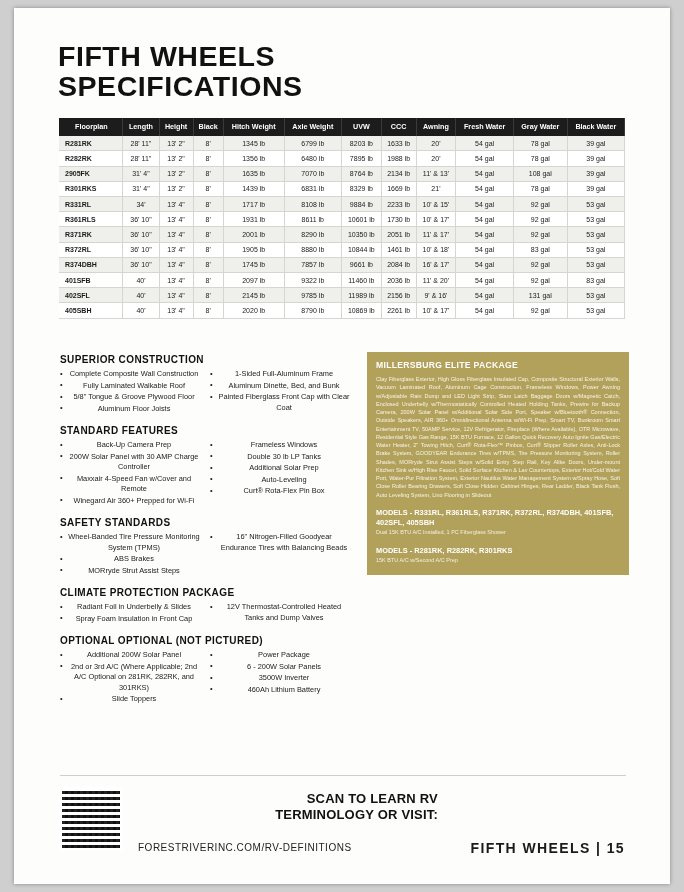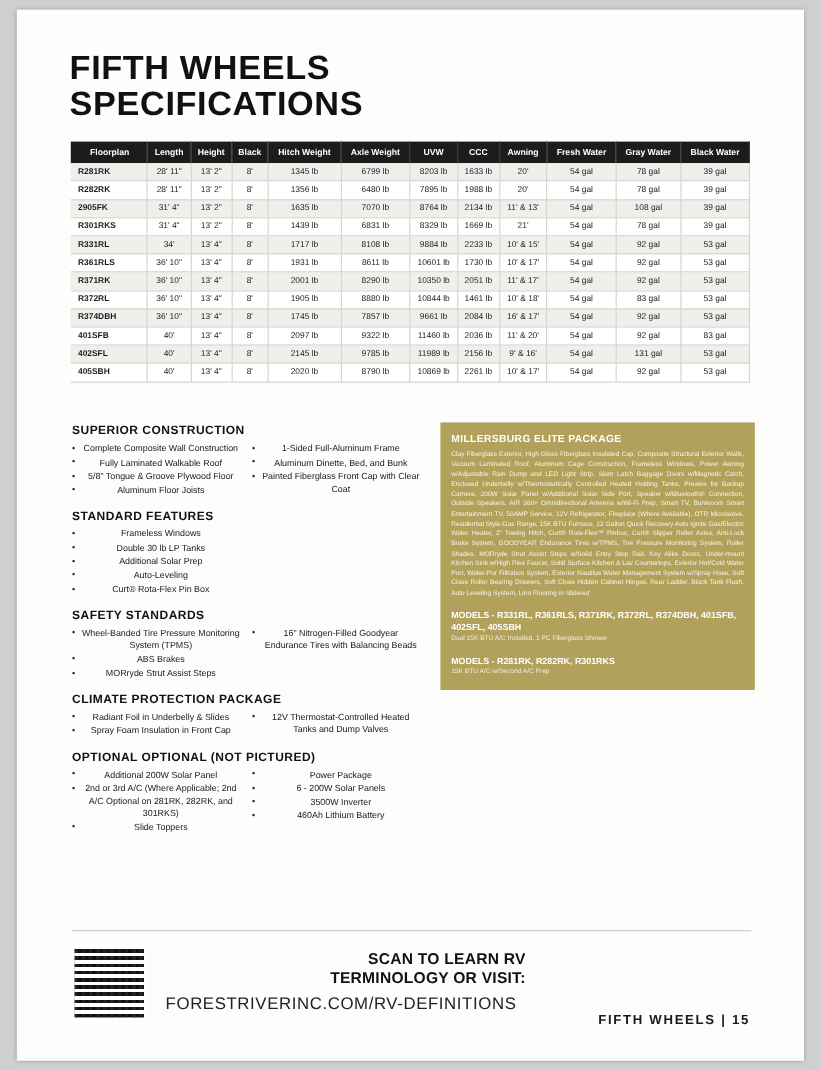--- a/index.html
+++ b/index.html
@@ -177,31 +177,31 @@
   }
   .scan-text .l1, .scan-text .l2 {
     font-size: 13px;
     font-weight: bold;
     letter-spacing: .2px;
     color: #111;
     line-height: 1.2;
     text-align: right;
   }
   .scan-text .url {
-    margin-top: 6px;
-    font-size: 14px;
+    margin-top: 20px;
+    font-size: 10px;
     letter-spacing: .5px;
     color: #222;
   }
 
   
   .footer {
     position: absolute;
     right: 45px; bottom: 28px;
-    font-size: 11px;
+    font-size: 14px;
     font-weight: bold;
     letter-spacing: 1.4px;
     color: #1a1a1a;
   }
   .footer .pg { font-weight: bold; }
 </style>
 </head>
 <body>
 
 <div id="page">
@@ -416,20 +416,28 @@
             <li>1-Sided Full-Aluminum Frame</li>
             <li>Aluminum Dinette, Bed, and Bunk</li>
             <li>Painted Fiberglass Front Cap with Clear Coat</li>
           </ul>
         </div>
       </div>
       <div class="feat-head spaced">STANDARD FEATURES</div>
       <div class="two-col">
         <div class="col">
           <ul class="bul">
+            <li>Back-Up Camera Prep</li>
+            <li>200W Solar Panel with 30 AMP Charge Controller</li>
+            <li>Maxxair 4-Speed Fan w/Cover and Remote</li>
+            <li>Winegard Air 360+ Prepped for Wi-Fi</li>
+          </ul>
+        </div>
+        <div class="col">
+          <ul class="bul">
             <li>Frameless Windows</li>
             <li>Double 30 lb LP Tanks</li>
             <li>Additional Solar Prep</li>
             <li>Auto-Leveling</li>
             <li>Curt® Rota-Flex Pin Box</li>
           </ul>
         </div>
       </div>
       <div class="feat-head spaced">SAFETY STANDARDS</div>
       <div class="two-col">

